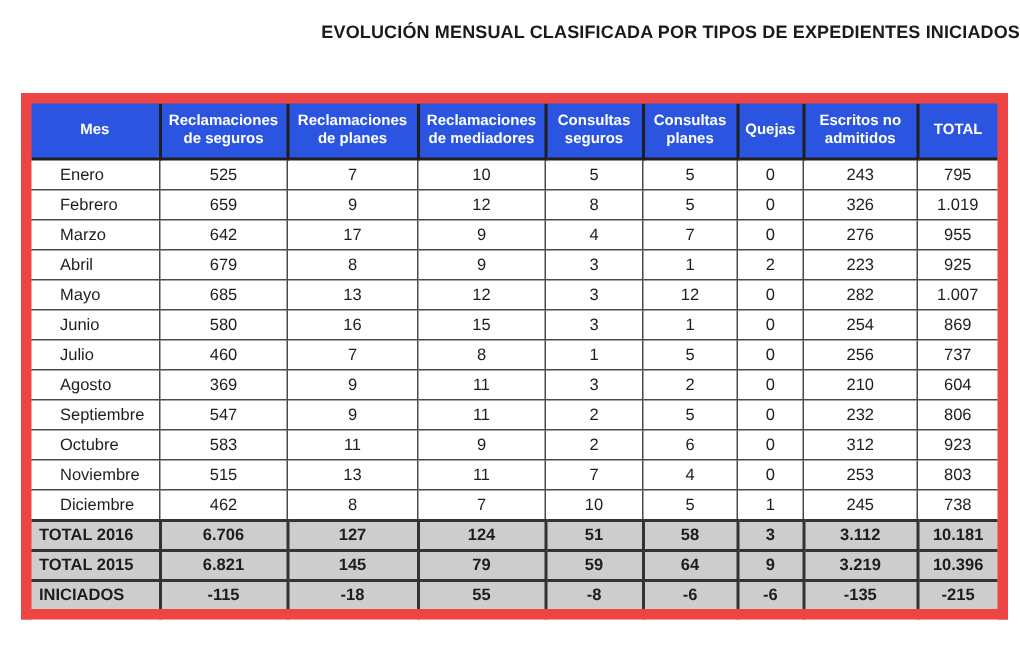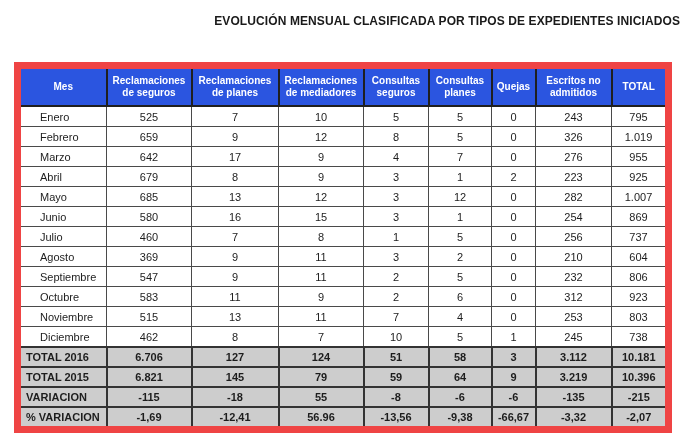--- a/index.html
+++ b/index.html
@@ -267,37 +267,26 @@
           <td>6.821</td>
           <td>145</td>
           <td>79</td>
           <td>59</td>
           <td>64</td>
           <td>9</td>
           <td>3.219</td>
           <td>10.396</td>
         </tr>
         <tr class="total-row">
-          <td class="mes">VARIACION</td>
+          <td class="mes">INICIADOS</td>
           <td>-115</td>
           <td>-18</td>
           <td>55</td>
           <td>-8</td>
           <td>-6</td>
           <td>-6</td>
           <td>-135</td>
           <td>-215</td>
         </tr>
-        <tr class="total-row">
-          <td class="mes">% VARIACION</td>
-          <td>-1,69</td>
-          <td>-12,41</td>
-          <td>56.96</td>
-          <td>-13,56</td>
-          <td>-9,38</td>
-          <td>-66,67</td>
-          <td>-3,32</td>
-          <td>-2,07</td>
-        </tr>
       </tbody>
   </table>
 
 </div>
 
 </body></html>

